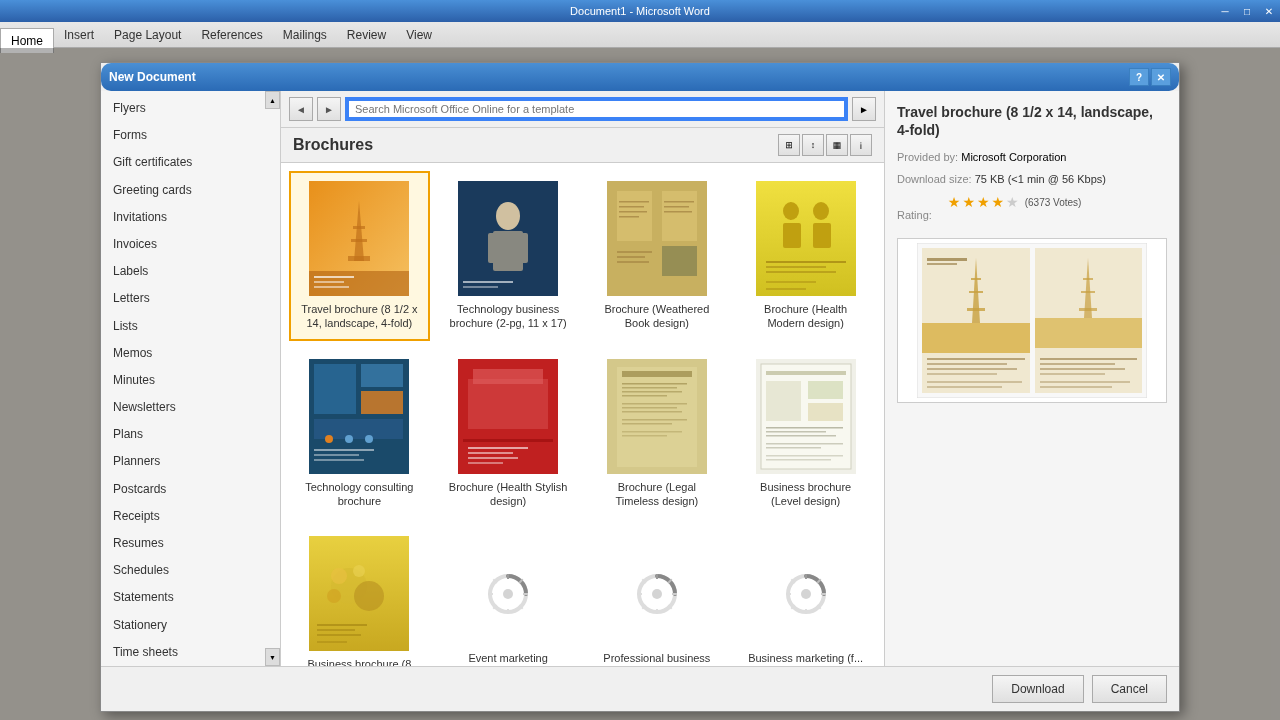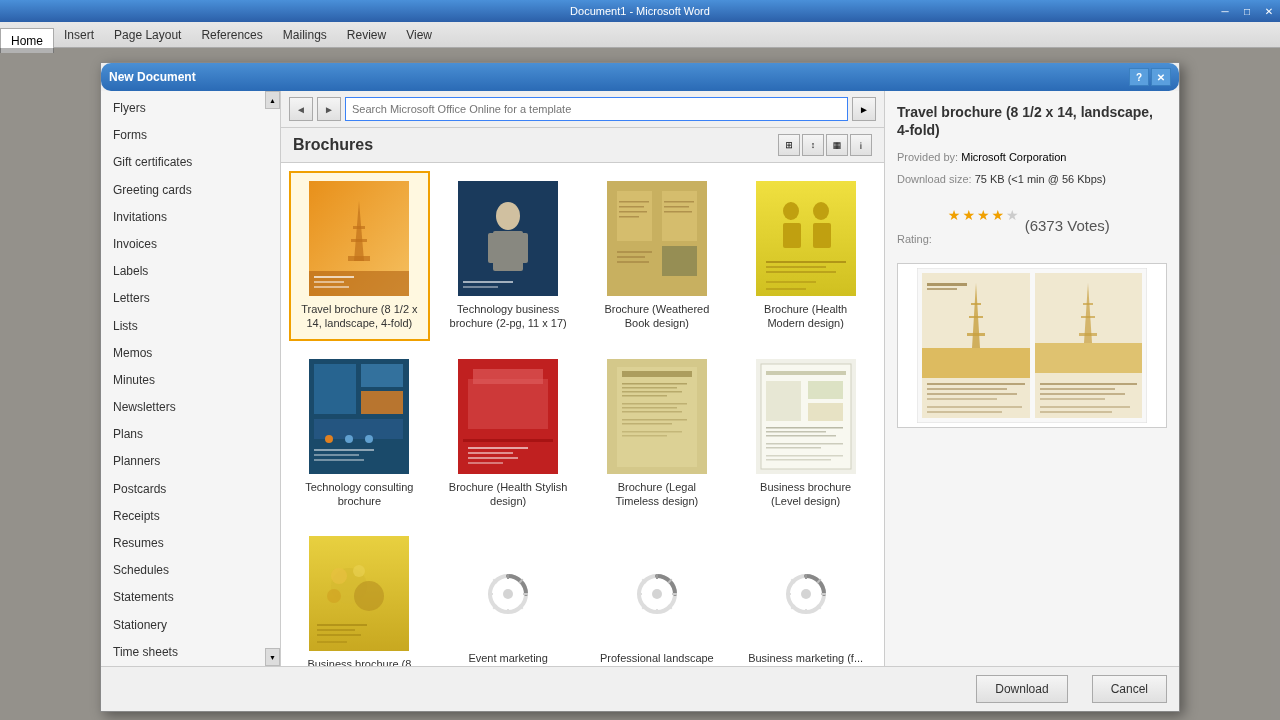--- a/index.html
+++ b/index.html
@@ -189,21 +189,21 @@
       align-items: center;
       justify-content: center;
       cursor: pointer;
       font-size: 10px;
       color: #555;
     }
 
     .search-input {
       flex: 1;
       height: 24px;
-      border: 1px solid #3b82f6;
+      border: 4px solid #3b82f6;
       background: white;
       padding: 0 6px;
       font-size: 11px;
       color: #999;
     }
 
     .search-go-btn {
       width: 24px;
       height: 24px;
       background: linear-gradient(to bottom, #f5f5f5, #e0e0e0);
@@ -350,24 +350,23 @@
       margin-bottom: 10px;
     }
 
     .star {
       color: #f0a000;
       font-size: 14px;
     }
     .star.empty { color: #ccc; }
 
     .rating-votes {
-      font-size: 15px;
+      font-size: 10px;
       color: #555;
       margin-left: 4px;
-      margin-top: 23px;
     }
 
     .preview-box {
       width: 100%;
       height: 165px;
       background: white;
       border: 1px solid #ccc;
       margin-top: 15px;
       display: flex;
       align-items: center;
@@ -377,21 +376,21 @@
 
     
     .dialog-footer {
       height: 45px;
       background: #f0f0f0;
       border-top: 1px solid #ccc;
       display: flex;
       align-items: center;
       justify-content: flex-end;
       padding: 0 12px;
-      gap: 24px;
+      gap: 8px;
       flex-shrink: 0;
     }
 
     .footer-btn {
       height: 28px;
       padding: 0 18px;
       background: linear-gradient(to bottom, #f5f5f5, #e0e0e0);
       border: 1px solid #aaa;
       cursor: pointer;
       font-size: 12px;
@@ -747,21 +746,21 @@
                   <line x1="25" y1="5" x2="25" y2="10" stroke="#999" stroke-width="2"></line>
                   <line x1="39.7" y1="10.3" x2="36.2" y2="14.0" stroke="#bbb" stroke-width="2"></line>
                   <line x1="45" y1="25" x2="40" y2="25" stroke="#ccc" stroke-width="2"></line>
                   <line x1="39.7" y1="39.7" x2="36.2" y2="36.2" stroke="#ddd" stroke-width="2"></line>
                   <line x1="25" y1="45" x2="25" y2="40" stroke="#ddd" stroke-width="2"></line>
                   <line x1="10.3" y1="39.7" x2="13.8" y2="36.2" stroke="#ddd" stroke-width="2"></line>
                   <line x1="5" y1="25" x2="10" y2="25" stroke="#ddd" stroke-width="2"></line>
                   <line x1="10.3" y1="10.3" x2="13.8" y2="14.0" stroke="#ddd" stroke-width="2"></line>
                 </svg>
               </div>
-              <div class="template-label">Professional landscape</div>
+              <div class="template-label">Professional business</div>
             </div>
 
             <div class="template-item">
               <div class="loading-spinner">
                 <svg width="50" height="50" viewBox="0 0 50 50" xmlns="http://www.w3.org/2000/svg">
                   <circle cx="25" cy="25" r="18" fill="none" stroke="#ddd" stroke-width="4"></circle>
                   <path d="M25 7 A18 18 0 0 1 43 25" fill="none" stroke="#888" stroke-width="4" stroke-linecap="round"></path>
                   <circle cx="25" cy="25" r="5" fill="#aaa" opacity="0.5"></circle>
                   <line x1="25" y1="5" x2="25" y2="10" stroke="#999" stroke-width="2"></line>
                   <line x1="39.7" y1="10.3" x2="36.2" y2="14.0" stroke="#bbb" stroke-width="2"></line>

